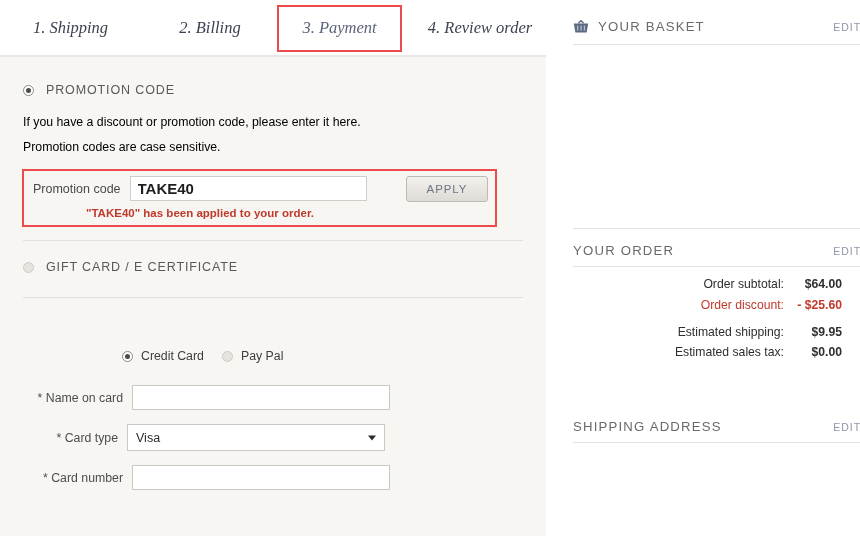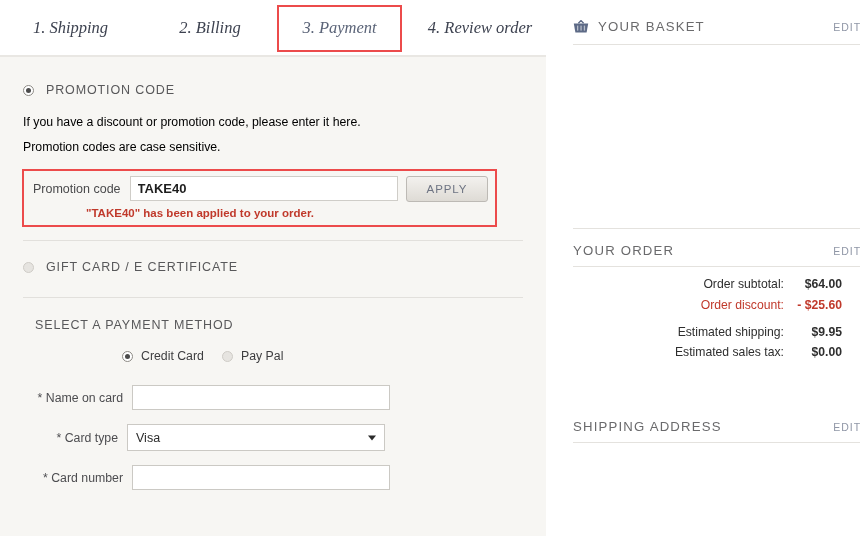--- a/index.html
+++ b/index.html
@@ -63,22 +63,22 @@
     position:absolute; font-size:12.3px; color:#000000; line-height:1.4;
   }
 
   #promo-highlight {
     position:absolute; left:22px; top:169px; width:475px; height:58px;
     border:2px solid #ec4b4b;
   }
   #promo-row { position:absolute; left:33px; top:176px; display:flex; align-items:center; }
   #promo-label { font-size:12.5px; color:#4a4a4c; margin-right:9px; white-space:nowrap; }
   #promo-input {
-    width:268px; height:25px; border:1px solid #cfcdc8; background:#ffffff;
-    font-family:"Liberation Sans", sans-serif; font-size:13px; color:#1e1e1e;
+    width:237px; height:25px; border:1px solid #cfcdc8; background:#ffffff;
+    font-family:"Liberation Sans", sans-serif; font-size:15px; color:#1e1e1e;
     padding:0 7px; font-weight:bold; outline:none;
   }
   #apply-btn {
     position:absolute; left:406px; top:176px;
     width:82px; height:26px; border:1px solid #bdbab5; border-radius:3px;
     background:linear-gradient(#f3f1ee,#dedbd5);
     font-family:"Liberation Sans", sans-serif;
     font-size:11.5px; letter-spacing:.08em; color:#6e7483;
     cursor:pointer;
   }
@@ -180,21 +180,20 @@
 
     <div class="hr" style="left:23px; top:240px; width:500px;"></div>
 
     <div class="opt-row" style="left:23px; top:260px;">
       <span class="radio off"></span>
       <span class="opt-label">GIFT CARD / E CERTIFICATE</span>
     </div>
 
     <div class="hr" style="left:23px; top:297px; width:500px;"></div>
 
-    <div class="opt-label" style="position:absolute; left:23px; top:318px;">SELECT A PAYMENT METHOD</div>
 
     <div class="opt-row" style="left:122px; top:349px;text-align:right;">
       <span class="radio on"></span>
       <span style="margin-left:8px; font-size:12.3px; color:#3d3d3f;">Credit Card</span>
     </div>
     <div class="opt-row" style="left:222px; top:349px;">
       <span class="radio off"></span>
       <span style="margin-left:8px; font-size:12.3px; color:#3d3d3f;">Pay Pal</span>
     </div>
 

